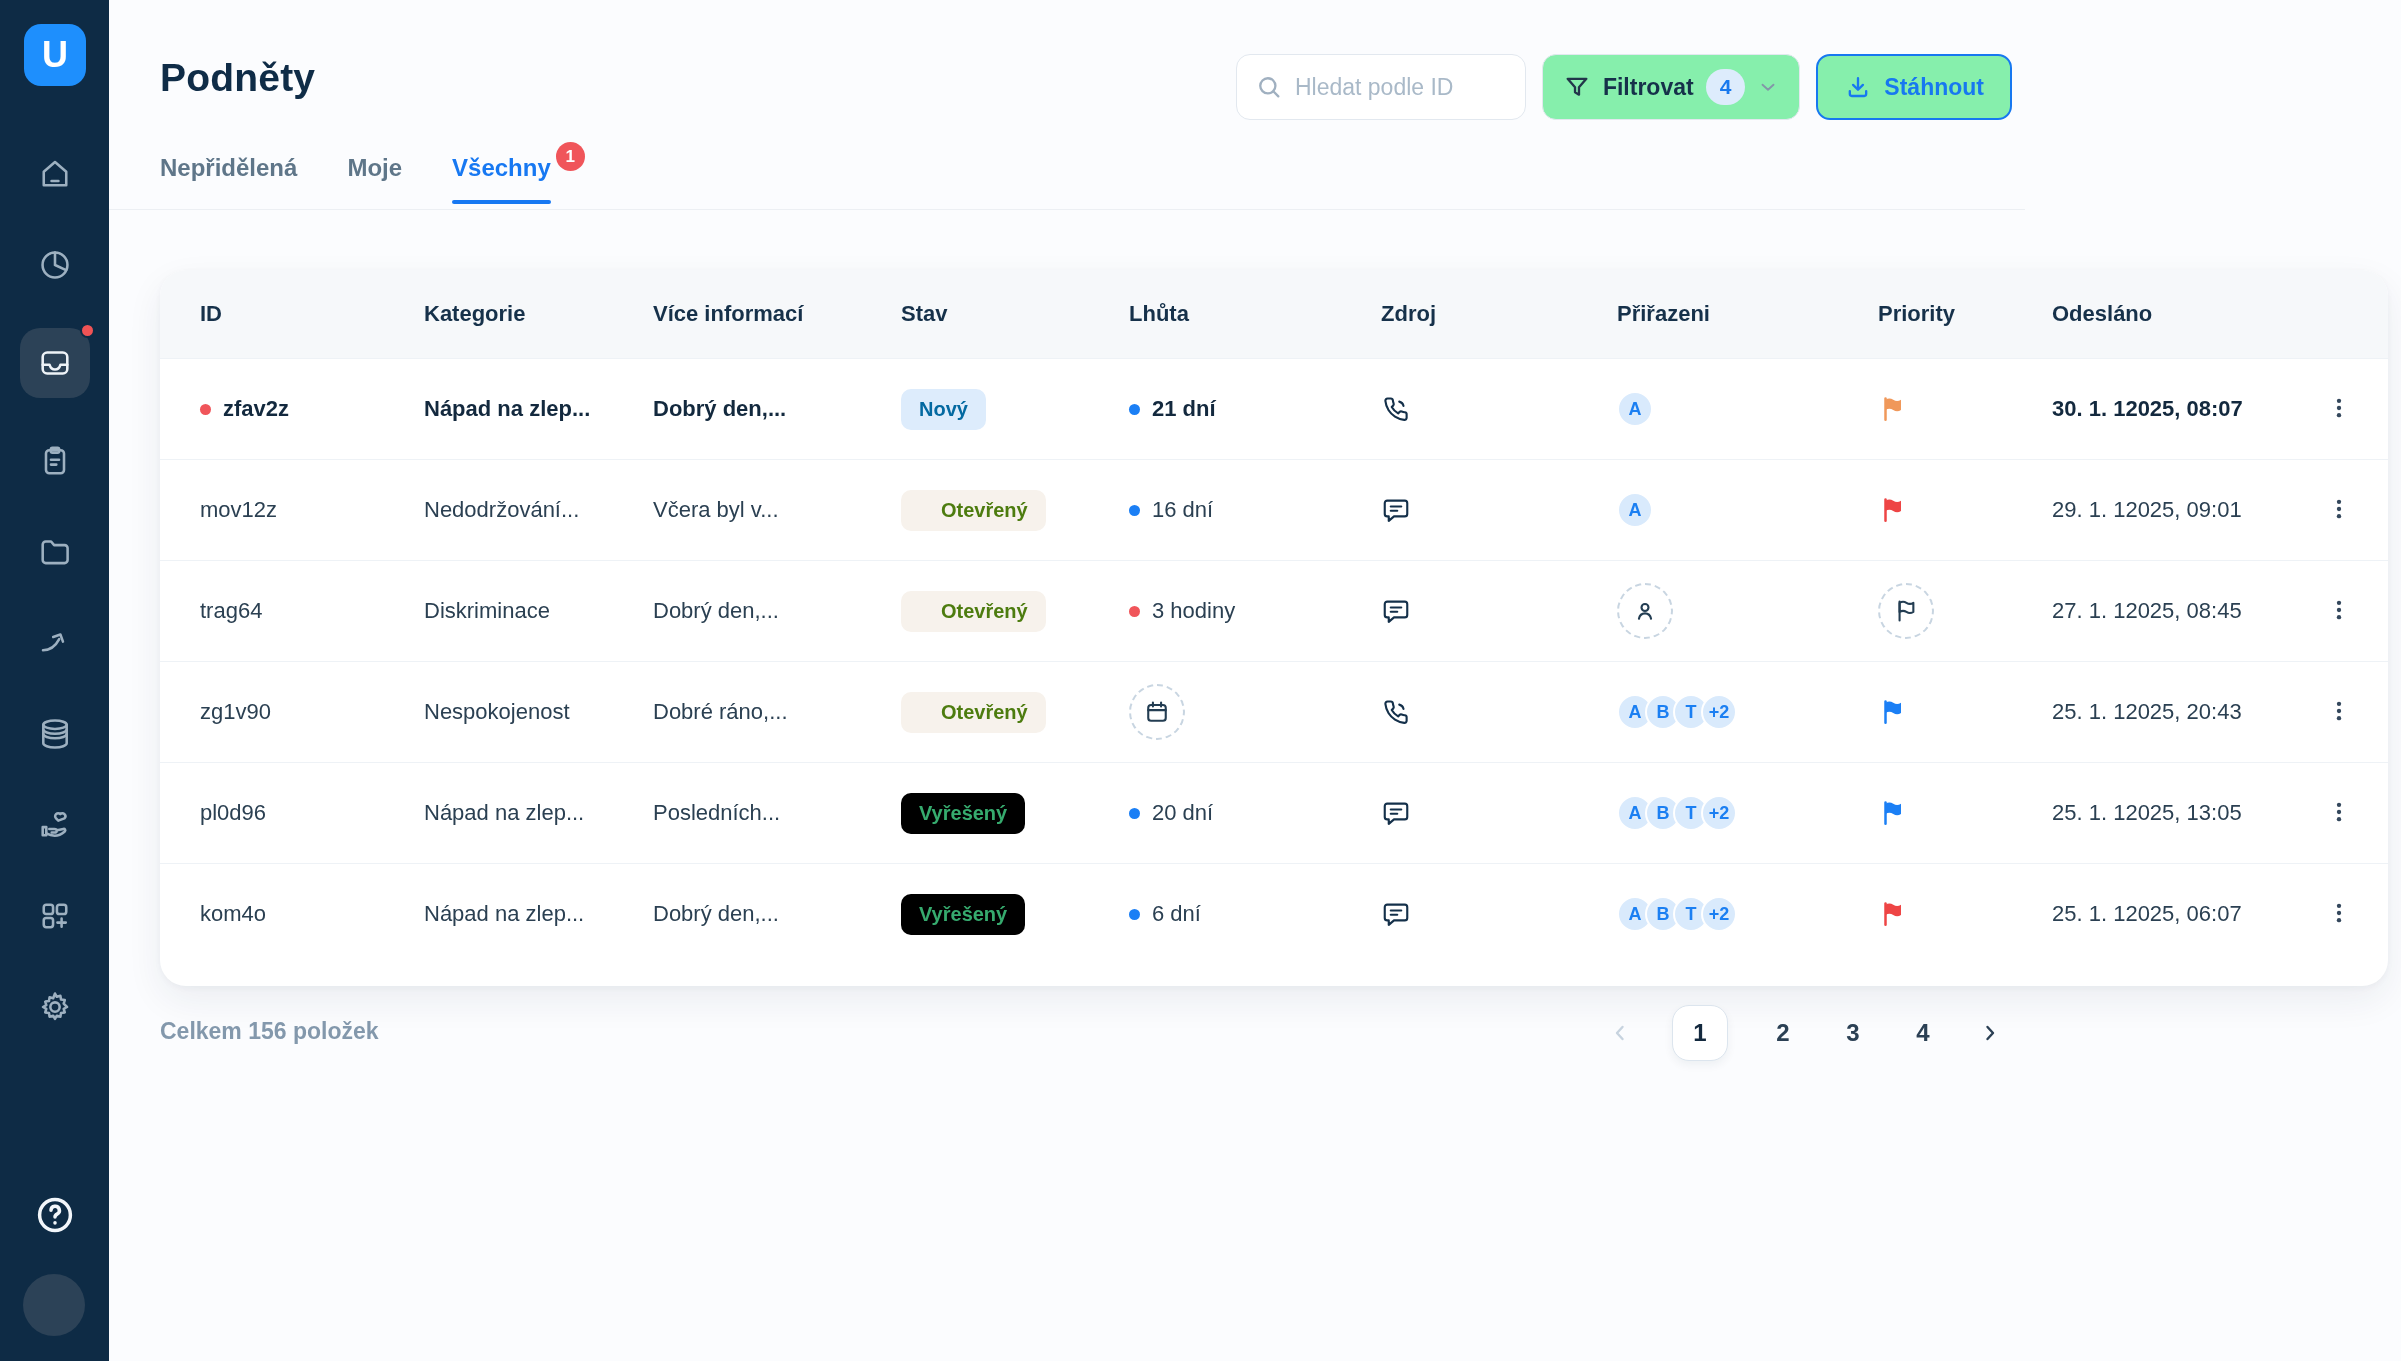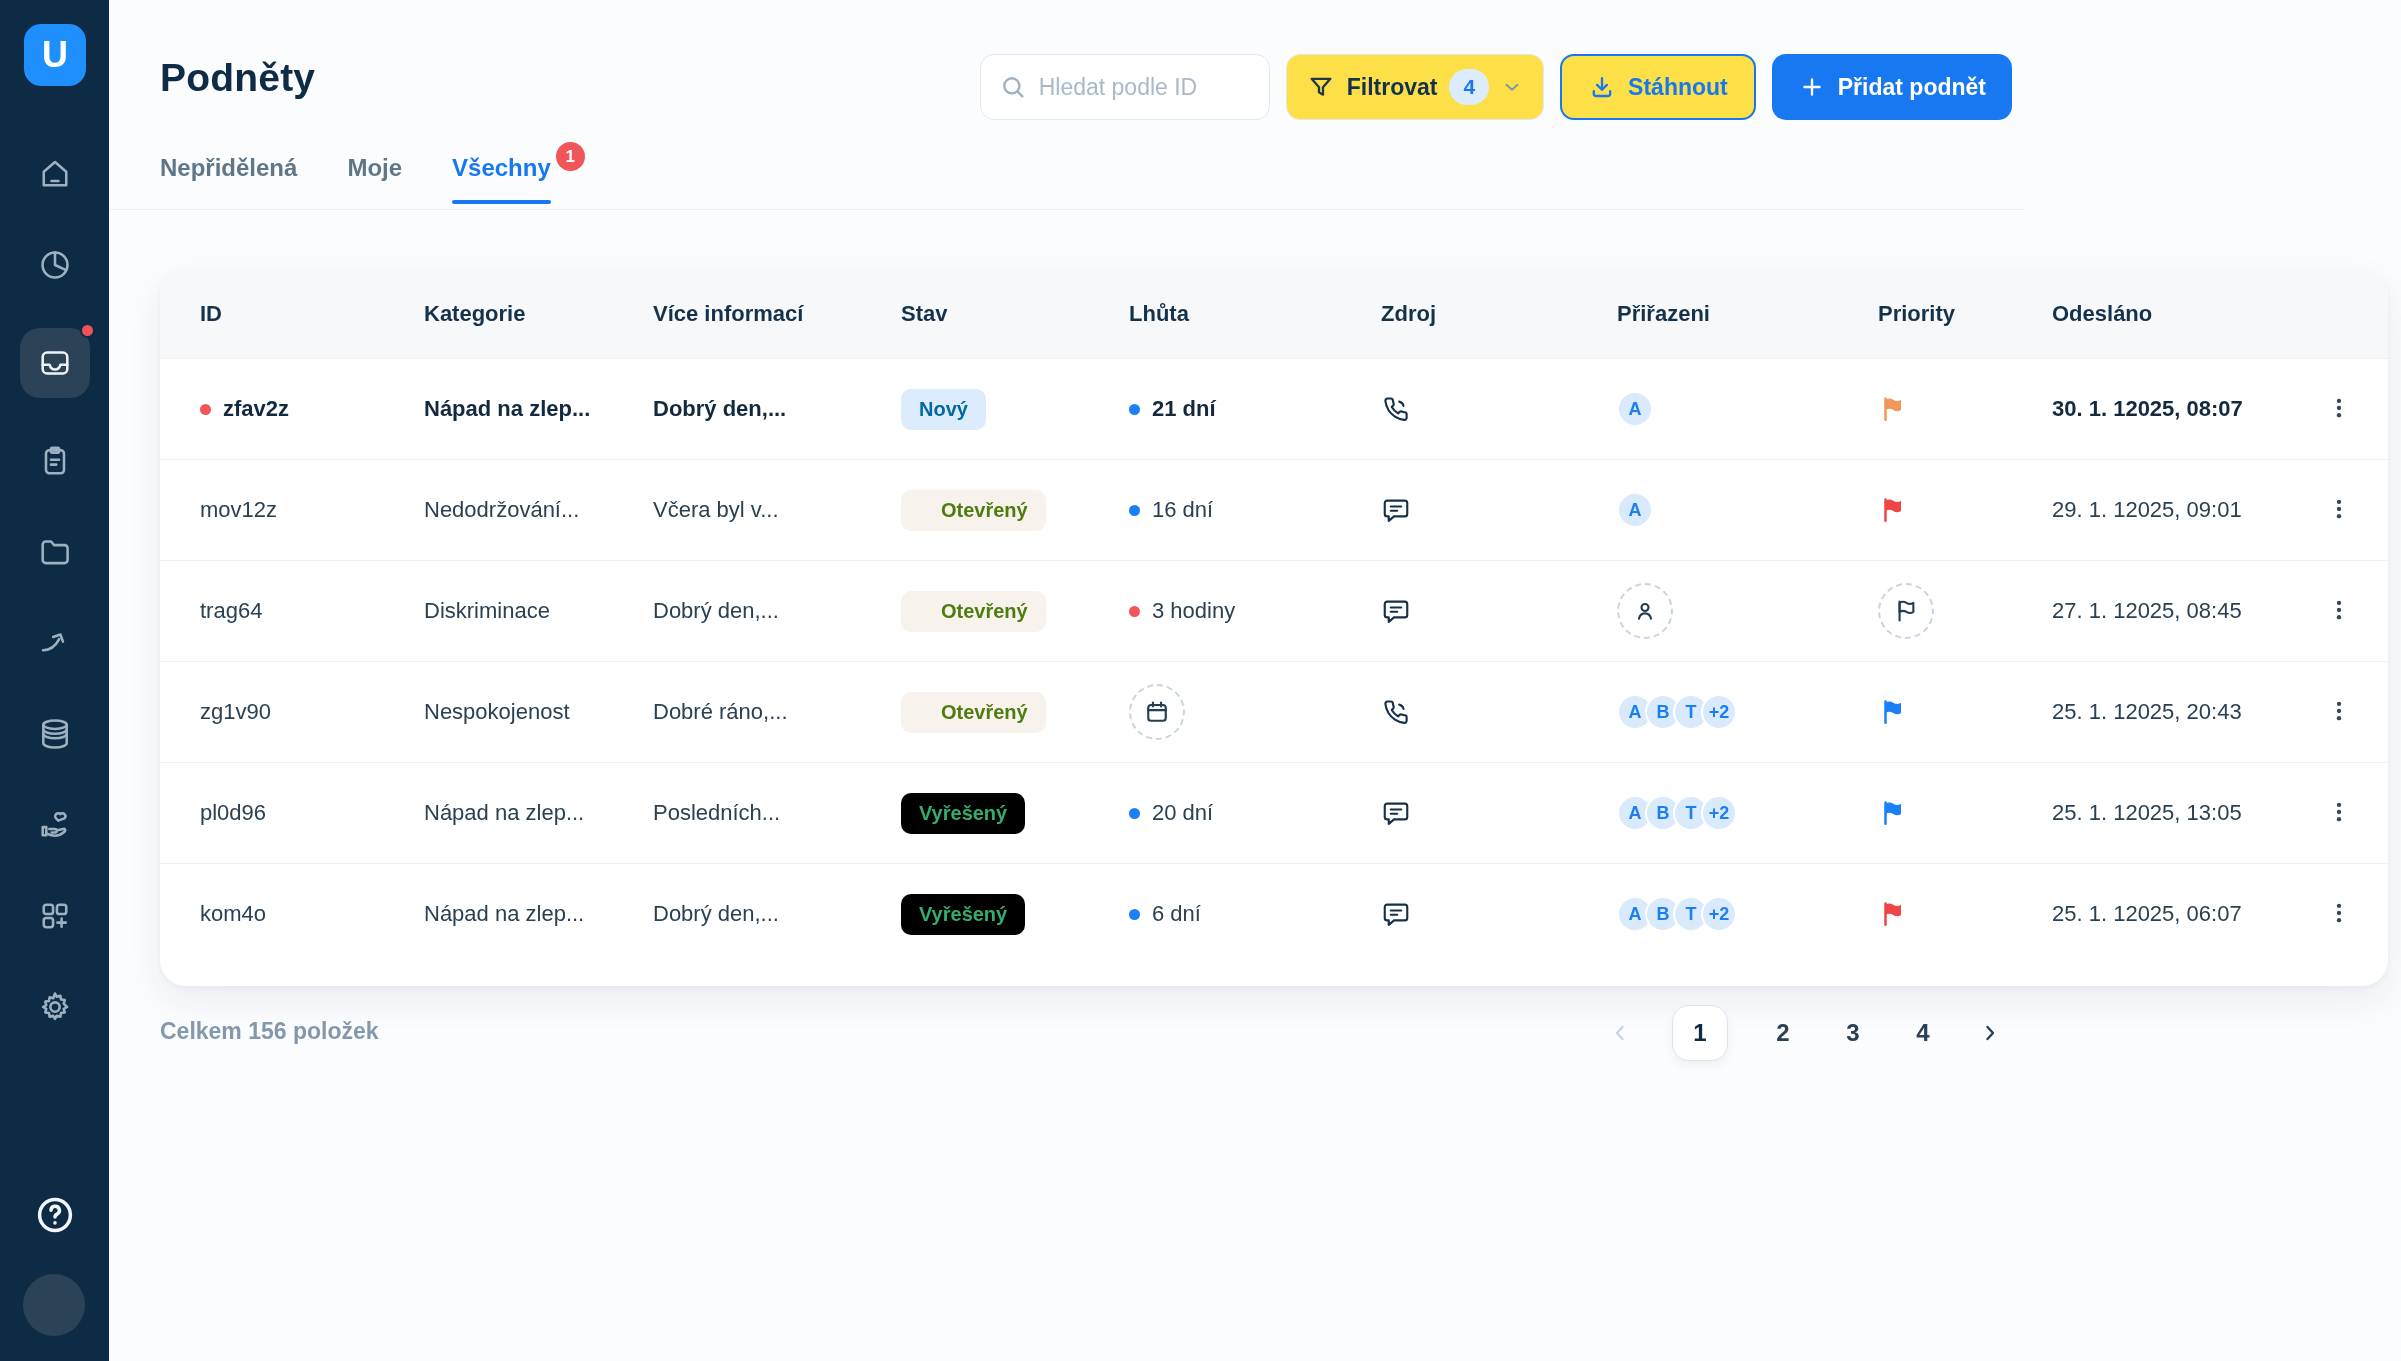--- a/index.html
+++ b/index.html
@@ -25,21 +25,21 @@
   
   .main { position:absolute; left:109px; top:0; width:1916px; height:1361px; }
   .page-title { position:absolute; left:51px; top:56px; font-size:39px; font-weight:700; color:#0f2c47; letter-spacing:.2px; }
   .controls { position:absolute; top:54px; right:13px; display:flex; gap:16px; height:66px;align-items:flex-end; }
   .search-box { width:290px; height:66px; border:1.5px solid #e2e8ef; border-radius:14px; background:#fff;
                 display:flex; align-items:center; padding:0 18px; gap:12px; }
   .search-box svg { width:28px; height:28px; stroke:#a0b0c0; fill:none; stroke-width:2; stroke-linecap:round; flex:none; }
   .search-box input { border:none; outline:none; width:100%; font-family:"Liberation Sans",sans-serif; font-size:23px; color:#2b4054; background:transparent; }
   .search-box input::placeholder { color:#a9b9c8; }
   .btn { height:66px; border-radius:14px; display:flex; align-items:center; justify-content:center; gap:12px;
-         font-family:"Liberation Sans",sans-serif; font-size:23px; font-weight:700; cursor:pointer; background:#fde047; border:1.5px solid #e2e8ef; }
+         font-family:"Liberation Sans",sans-serif; font-size:23px; font-weight:700; cursor:pointer; background:#86efac; border:1.5px solid #e2e8ef; }
   .btn svg { width:28px; height:28px; fill:none; stroke-width:2; stroke-linecap:round; stroke-linejoin:round; }
   .btn-filter { padding:0 20px; color:#1b3putput2; color:#16314a; }
   .btn-filter svg.funnel { stroke:#22364a; }
   .filter-count { background:#ddecfc; color:#1879ee; font-size:21px; font-weight:700; border-radius:999px; padding:6px 14px; }
   .btn-filter .chev { stroke:#8396a8; width:22px; height:22px; }
   .btn-download { padding:0 26px; color:#1778f0; border:2px solid #1778f0; }
   .btn-download svg { stroke:#1778f0; }
   .btn-add { padding:0 26px; color:#fff; background:#1778f2; border:none; }
   .btn-add svg { stroke:#fff; }
 
@@ -207,26 +207,20 @@
         <svg class="chev" viewBox="0 0 24 24">
             <path d="M6 9.5 l6 5.5 6-5.5"></path>
           </svg>
       </button>
       <button class="btn btn-download">
         <svg viewBox="0 0 24 24">
             <path d="M12 4.5 v9.5 M7.8 10.2 L12 14.4 l4.2-4.2 M5 15.5 v2.6 a1.6 1.6 0 0 0 1.6 1.6 h10.8 a1.6 1.6 0 0 0 1.6-1.6 v-2.6"></path>
           </svg>
         <span>Stáhnout</span>
       </button>
-      <button class="btn btn-add">
-        <svg viewBox="0 0 24 24">
-            <path d="M12 5.5 v13 M5.5 12 h13"></path>
-          </svg>
-        <span>Přidat podnět</span>
-      </button>
     </div>
 
     <div class="tabbar">
       <div class="tabs">
         <div class="tab">Nepřidělená</div>
         <div class="tab">Moje</div>
         <div class="tab active">
           <span>Všechny</span>
           <span class="tab-badge">1</span>
         </div>

